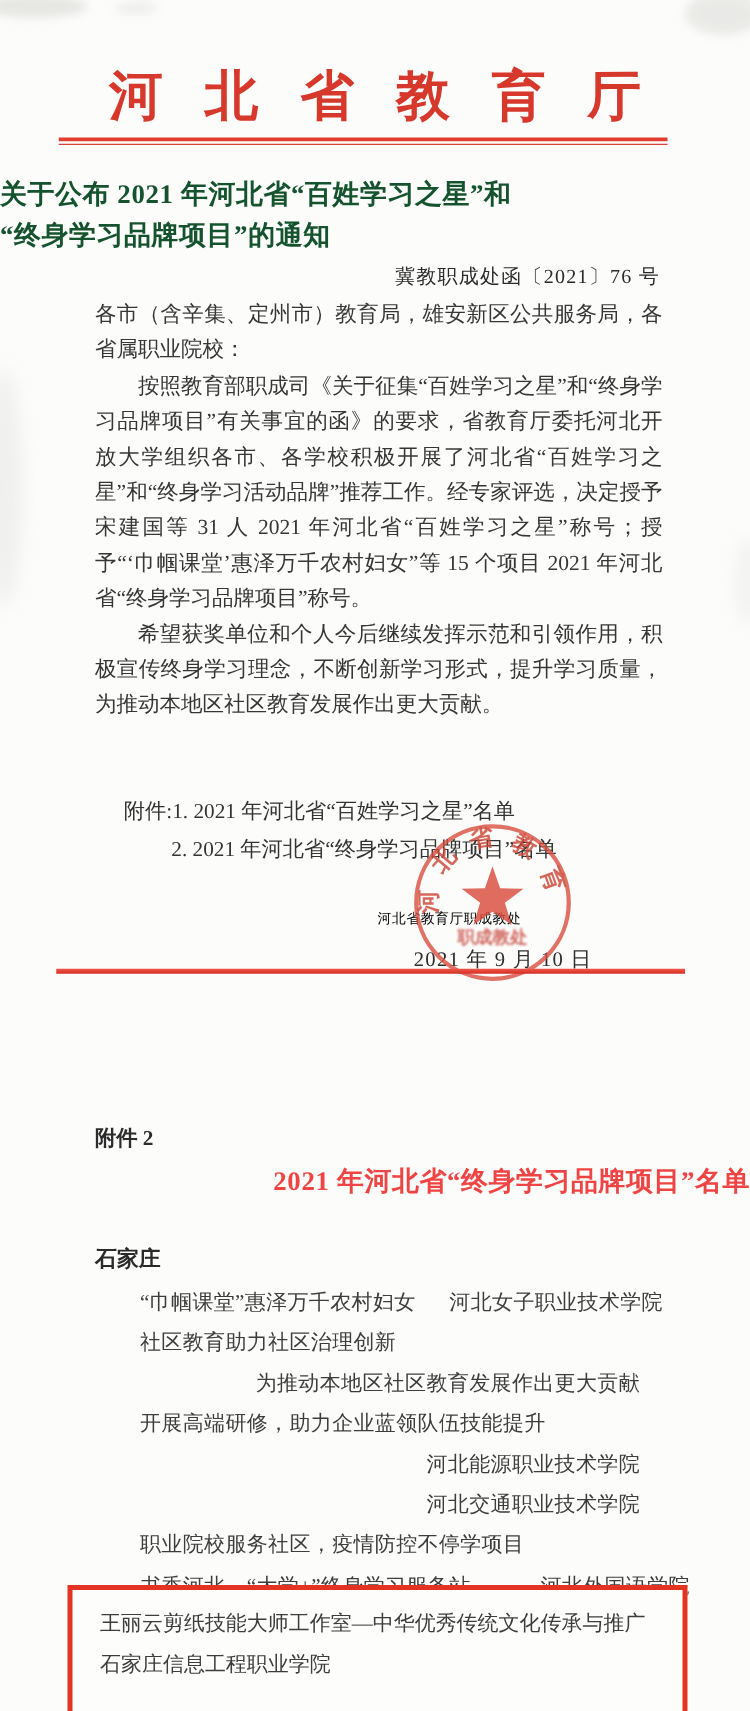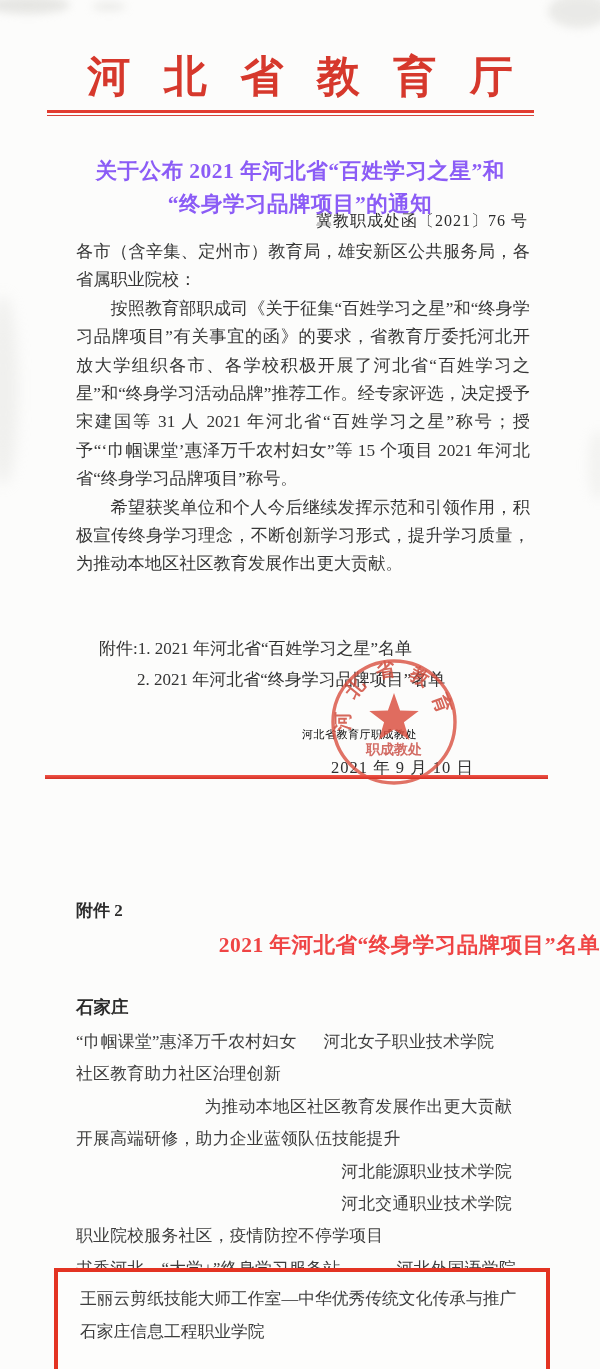--- a/index.html
+++ b/index.html
@@ -22,22 +22,22 @@
     text-align:center;font-size:43px;font-weight:700;color:#d6382c;
     letter-spacing:0.78em;text-indent:0.78em;white-space:nowrap;
   }
   .red-rule{position:absolute;top:110px;left:47px;width:487px;}
   .red-rule .thick{height:3px;background:#e23c30;}
   .red-rule .thin{height:1px;background:#d02f25;margin-top:2px;opacity:.9;}
 
   
   .doc-title{
     position:absolute;top:139px;left:0;width:100%;
-    text-align:center;font-size:21.5px;font-weight:700;color:#8b5cf6;
-    line-height:33px;letter-spacing:.5px;margin-top:16px;
+    text-align:left;font-size:21.5px;font-weight:700;color:#14532d;
+    line-height:33px;letter-spacing:.5px;
   }
   .doc-number{
     position:absolute;top:211px;right:72px;
     font-size:16px;color:#2b2b2b;letter-spacing:1px;
   }
 
   
   .body{
     position:absolute;top:238px;left:76px;width:454px;
     font-size:17.2px;line-height:28.4px;text-align:justify;color:#363636;
@@ -67,21 +67,21 @@
   .appendix-title{
     position:absolute;top:930px;left:0;width:100%;text-align:right;
     font-size:21.5px;font-weight:700;color:#ef4444;letter-spacing:.5px;
   }
   .city{position:absolute;top:995px;left:76px;font-size:17.5px;font-weight:700;color:#2a2a2a;}
 
   .entries{
     position:absolute;top:1026px;left:76px;width:436px;
     font-size:16.8px;color:#3d3d3d;letter-spacing:.3px;
   }
-  .entries .row{height:32.4px;line-height:32.4px;white-space:nowrap;}
+  .entries .row{height:32.4px;line-height:32.4px;white-space:nowrap;margin-left:36px;}
   .entries .row.inst-right{text-align:right;}
   .entries .inst.gap1{margin-left:27px;}
   .entries .inst.gap2{margin-left:56px;}
 
   .highlight-box{
     position:absolute;top:1268px;left:54px;width:466px;height:78px;
     border:4px solid #e33322;background:#fdfdfc;
     padding:10px 0 14px 22px;box-sizing:content-box;
   }
   .highlight-box .row{line-height:33px;font-size:16.8px;color:#3d3d3d;white-space:nowrap;}

